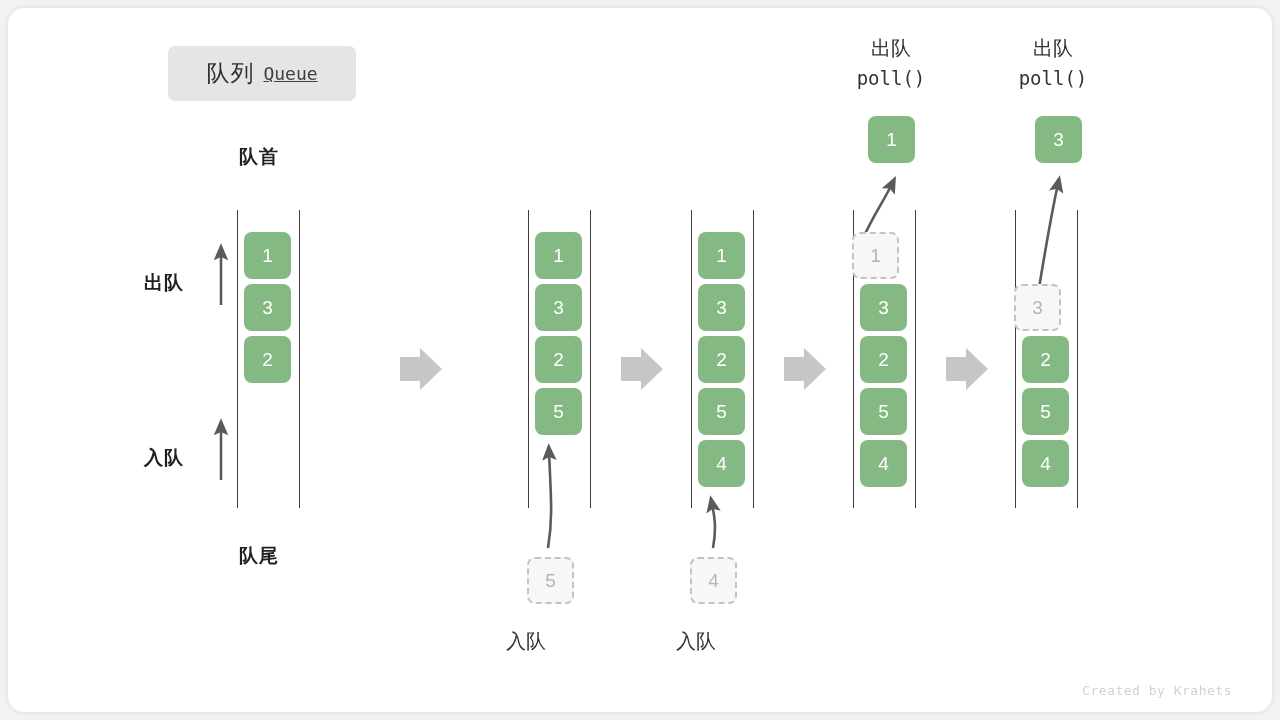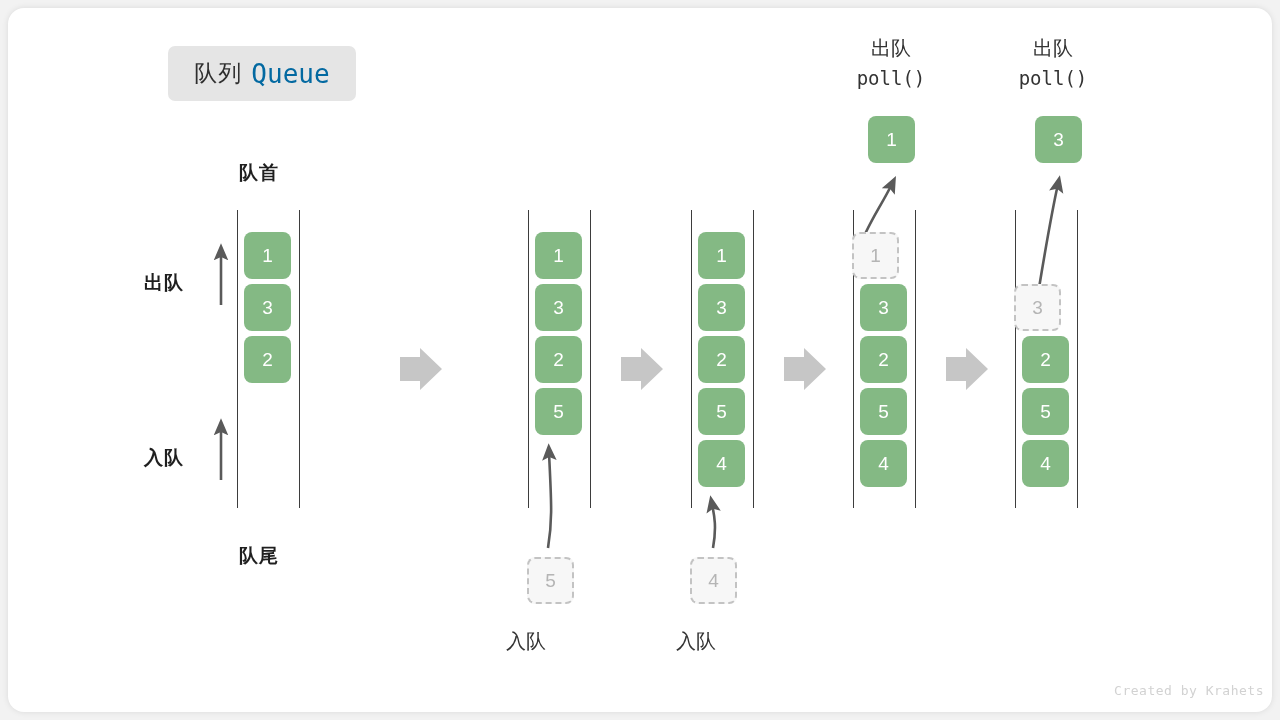--- a/index.html
+++ b/index.html
@@ -23,21 +23,21 @@
   .title-chip{
     position:absolute;
     left:160px;top:38px;
     width:188px;height:55px;
     background:#e5e5e5;
     border-radius:7px;
     display:flex;align-items:center;justify-content:center;
     gap:9px;
   }
   .title-cn{font-size:23px;font-weight:normal;color:#2f2f2f;letter-spacing:1px;}
-  .title-en{font-family:"DejaVu Sans Mono","Liberation Mono",monospace;font-size:26px;color:#0369a1;}
+  .title-en{font-family:"DejaVu Sans Mono","Liberation Mono",monospace;font-size:18px;color:#404040;text-decoration:underline;}
 
   
   .lbl-bold{
     position:absolute;font-size:19px;font-weight:bold;color:#1f1f1f;
     white-space:nowrap;letter-spacing:1px;
   }
   .hdr{
     position:absolute;text-align:center;white-space:nowrap;
     color:#3a3a3a;line-height:1.55;
   }
@@ -63,21 +63,21 @@
   .cell.ghost{
     background:#f7f7f7;
     color:#b5b5b5;
     border:2px dashed #c3c3c3;
   }
 
   
   .rail{position:absolute;width:1px;background:#3d3d3d;}
 
   .credit{
-    position:absolute;right:8px;bottom:14px;
+    position:absolute;right:40px;bottom:14px;
     font-family:"DejaVu Sans Mono","Liberation Mono",monospace;
     font-size:13px;color:#d2d2d2;letter-spacing:0.5px;margin-left:6px;
   }
 </style>
 </head>
 <body>
 
 <div class="canvas">
 
   <svg class="layer" viewBox="0 0 1264 704" width="1264" height="704">
@@ -122,21 +122,21 @@
     <g fill="#c6c6c6">
       <path d="M938,349 L958,349 L958,340 L980,361 L958,382 L958,373 L938,373 Z"></path>
     </g>
   </svg>
 
   <div class="title-chip">
     <span class="title-cn">队列</span>
     <span class="title-en">Queue</span>
   </div>
 
-  <div class="lbl-bold" style="left:231px;top:152px;">队首</div>
+  <div class="lbl-bold" style="left:231px;top:136px;">队首</div>
   <div class="lbl-bold" style="left:231px;top:535px;">队尾</div>
   <div class="lbl-bold" style="left:136px;top:262px;">出队</div>
   <div class="lbl-bold" style="left:136px;top:437px;">入队</div>
 
   <div class="rail" style="left:229px;top:202px;height:298px;"></div>
   <div class="rail" style="left:291px;top:202px;height:298px;"></div>
 
   <div class="cell" style="left:236px;top:224px;">1</div>
   <div class="cell" style="left:236px;top:276px;">3</div>
   <div class="cell" style="left:236px;top:328px;">2</div>

